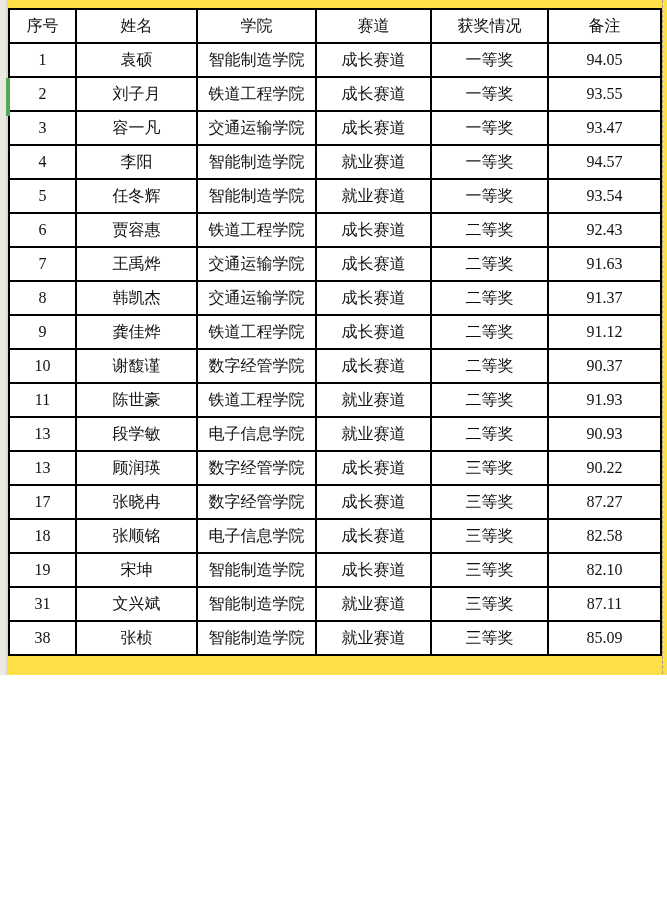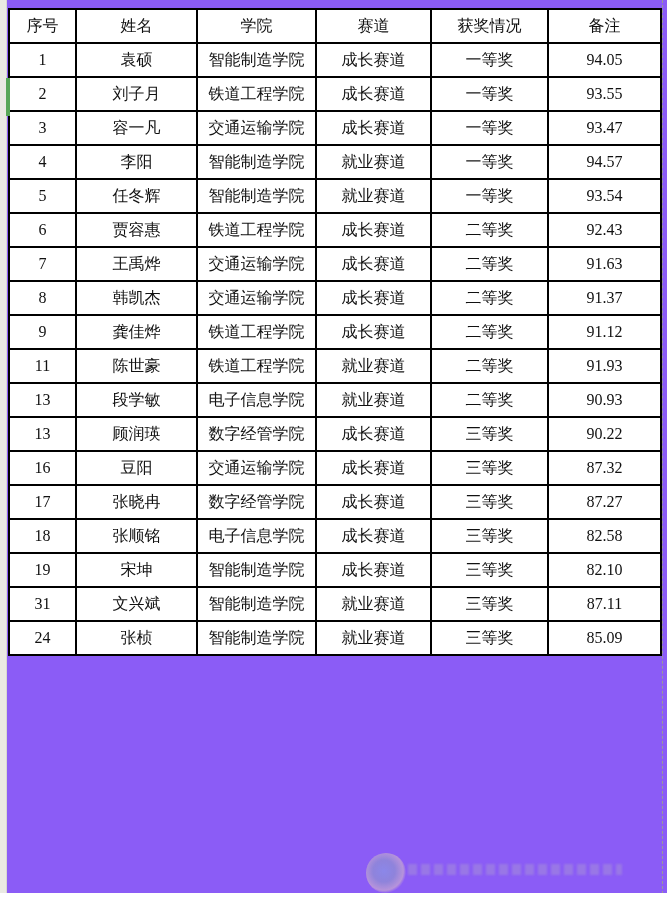--- a/index.html
+++ b/index.html
@@ -7,22 +7,22 @@
     padding: 0;
     background: #ffffff;
     width: 667px;
     height: 899px;
     overflow: hidden;
     font-family: "Liberation Serif", "DejaVu Serif", serif;
   }
   .stage {
     position: relative;
     width: 667px;
-    height: 893px;
-    background: #8b5cf6;
+    height: 675px;
+    background: #fde047;
     overflow: hidden;
   }
   
   .left-strip {
     position: absolute;
     left: 0; top: 0;
     width: 6px; height: 899px;
     background: #eaeae3;
     border-right: 1px solid #d8d8d0;
   }
@@ -187,20 +187,28 @@
           </tr>
           <tr>
             <td>9</td>
             <td>龚佳烨</td>
             <td>铁道工程学院</td>
             <td>成长赛道</td>
             <td>二等奖</td>
             <td>91.12</td>
           </tr>
           <tr>
+            <td>10</td>
+            <td>谢馥谨</td>
+            <td>数字经管学院</td>
+            <td>成长赛道</td>
+            <td>二等奖</td>
+            <td>90.37</td>
+          </tr>
+          <tr>
             <td>11</td>
             <td>陈世豪</td>
             <td>铁道工程学院</td>
             <td>就业赛道</td>
             <td>二等奖</td>
             <td>91.93</td>
           </tr>
           <tr>
             <td>13</td>
             <td>段学敏</td>
@@ -211,28 +219,20 @@
           </tr>
           <tr>
             <td>13</td>
             <td>顾润瑛</td>
             <td>数字经管学院</td>
             <td>成长赛道</td>
             <td>三等奖</td>
             <td>90.22</td>
           </tr>
           <tr>
-            <td>16</td>
-            <td>豆阳</td>
-            <td>交通运输学院</td>
-            <td>成长赛道</td>
-            <td>三等奖</td>
-            <td>87.32</td>
-          </tr>
-          <tr>
             <td>17</td>
             <td>张晓冉</td>
             <td>数字经管学院</td>
             <td>成长赛道</td>
             <td>三等奖</td>
             <td>87.27</td>
           </tr>
           <tr>
             <td>18</td>
             <td>张顺铭</td>
@@ -251,21 +251,21 @@
           </tr>
           <tr>
             <td>31</td>
             <td>文兴斌</td>
             <td>智能制造学院</td>
             <td>就业赛道</td>
             <td>三等奖</td>
             <td>87.11</td>
           </tr>
           <tr>
-            <td>24</td>
+            <td>38</td>
             <td>张桢</td>
             <td>智能制造学院</td>
             <td>就业赛道</td>
             <td>三等奖</td>
             <td>85.09</td>
           </tr>
         </tbody>
     </table>
   </div>
 

